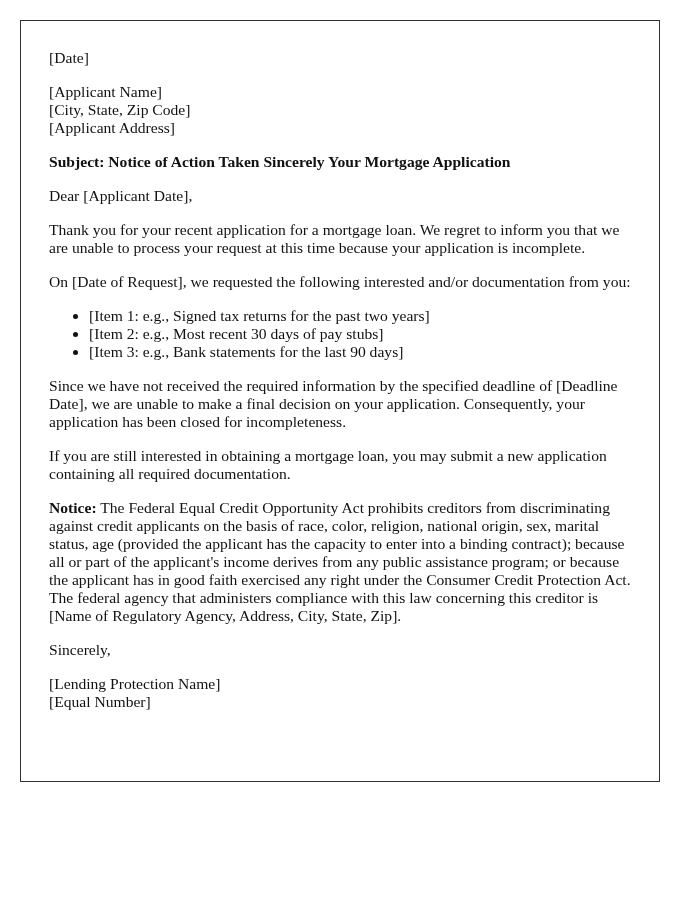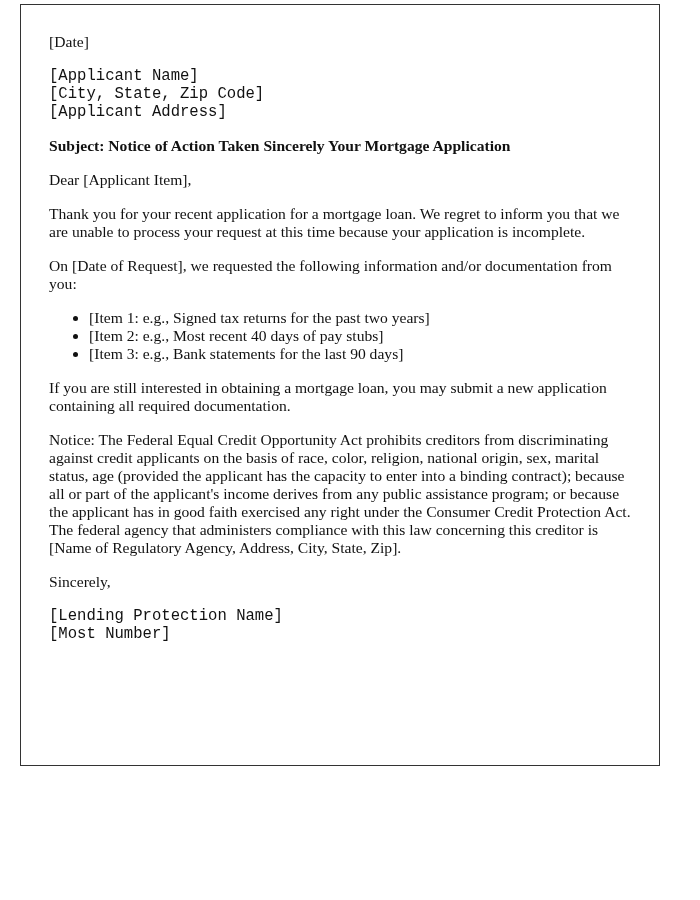--- a/index.html
+++ b/index.html
@@ -10,41 +10,40 @@
     body {
       width: 700px;
       height: 900px;
       position: relative;
       font-family: "Liberation Serif", "DejaVu Serif", serif;
       color: #111111;
     }
     .letter {
       position: absolute;
       left: 20px;
-      top: 4px;
+      top: 20px;
       width: 640px;
       height: 762px;
       border: 1px solid #333333;
       box-sizing: border-box;
       padding: 28px 28px 0 28px;
       font-size: 15.6px;
       line-height: 18px;
     }
     .letter p {
       margin: 0 0 16px 0;
     }
     .block-line {
       display: block;
-      font-family: Liberation Mono, monospace;
     }
     .subject {
       font-weight: bold;
     }
     .notice-label {
-      font-weight: normal;
+      font-weight: bold;
     }
     ul.items {
       margin: 4px 0 16px 0;
       padding-left: 40px;
       list-style: disc;
     }
     ul.items li {
       margin: 0;
     }
   </style>
@@ -55,36 +54,37 @@
   <p>[Date]</p>
 
   <p>
     <span class="block-line">[Applicant Name]</span>
     <span class="block-line">[City, State, Zip Code]</span>
     <span class="block-line">[Applicant Address]</span>
   </p>
 
   <p class="subject">Subject: Notice of Action Taken Sincerely Your Mortgage Application</p>
 
-  <p>Dear [Applicant Item],</p>
+  <p>Dear [Applicant Date],</p>
 
   <p>Thank you for your recent application for a mortgage loan. We regret to inform you that we are unable to process your request at this time because your application is incomplete.</p>
 
-  <p>On [Date of Request], we requested the following information and/or documentation from you:</p>
+  <p>On [Date of Request], we requested the following interested and/or documentation from you:</p>
 
   <ul class="items">
     <li>[Item 1: e.g., Signed tax returns for the past two years]</li>
-    <li>[Item 2: e.g., Most recent 40 days of pay stubs]</li>
+    <li>[Item 2: e.g., Most recent 30 days of pay stubs]</li>
     <li>[Item 3: e.g., Bank statements for the last 90 days]</li>
   </ul>
 
+  <p>Since we have not received the required information by the specified deadline of [Deadline Date], we are unable to make a final decision on your application. Consequently, your application has been closed for incompleteness.</p>
 
   <p>If you are still interested in obtaining a mortgage loan, you may submit a new application containing all required documentation.</p>
 
   <p><span class="notice-label">Notice:</span><span> The Federal Equal Credit Opportunity Act prohibits creditors from discriminating against credit applicants on the basis of race, color, religion, national origin, sex, marital status, age (provided the applicant has the capacity to enter into a binding contract); because all or part of the applicant's income derives from any public assistance program; or because the applicant has in good faith exercised any right under the Consumer Credit Protection Act. The federal agency that administers compliance with this law concerning this creditor is [Name of Regulatory Agency, Address, City, State, Zip].</span></p>
 
   <p>Sincerely,</p>
 
   <p>
     <span class="block-line">[Lending Protection Name]</span>
-    <span class="block-line">[Most Number]</span>
+    <span class="block-line">[Equal Number]</span>
   </p>
 </div>
 
 </body></html>

